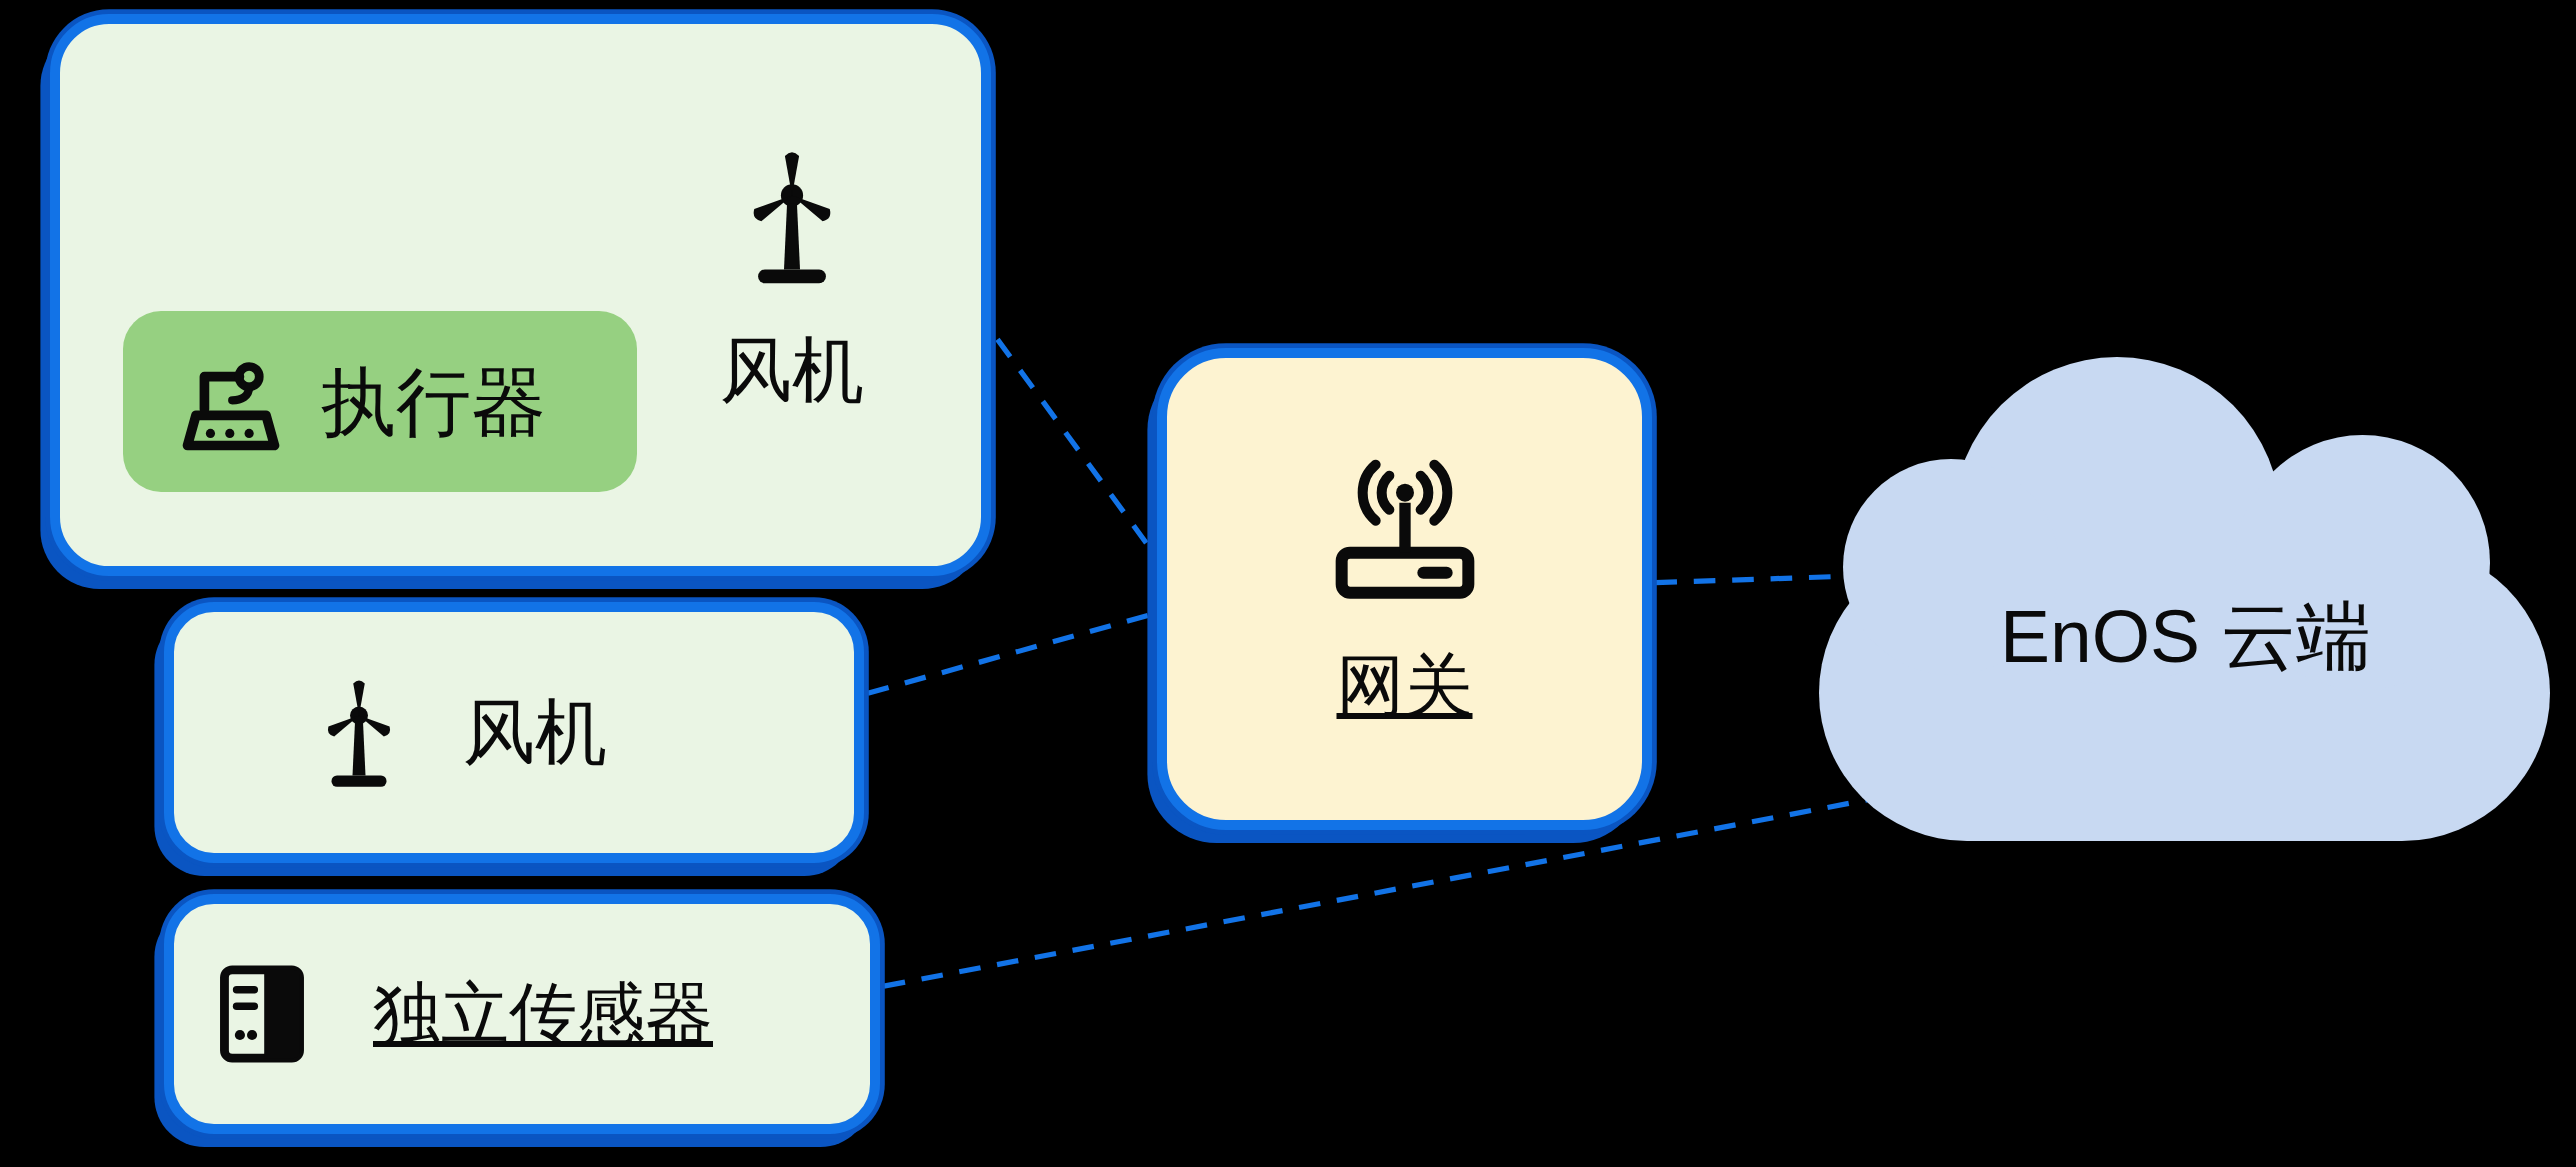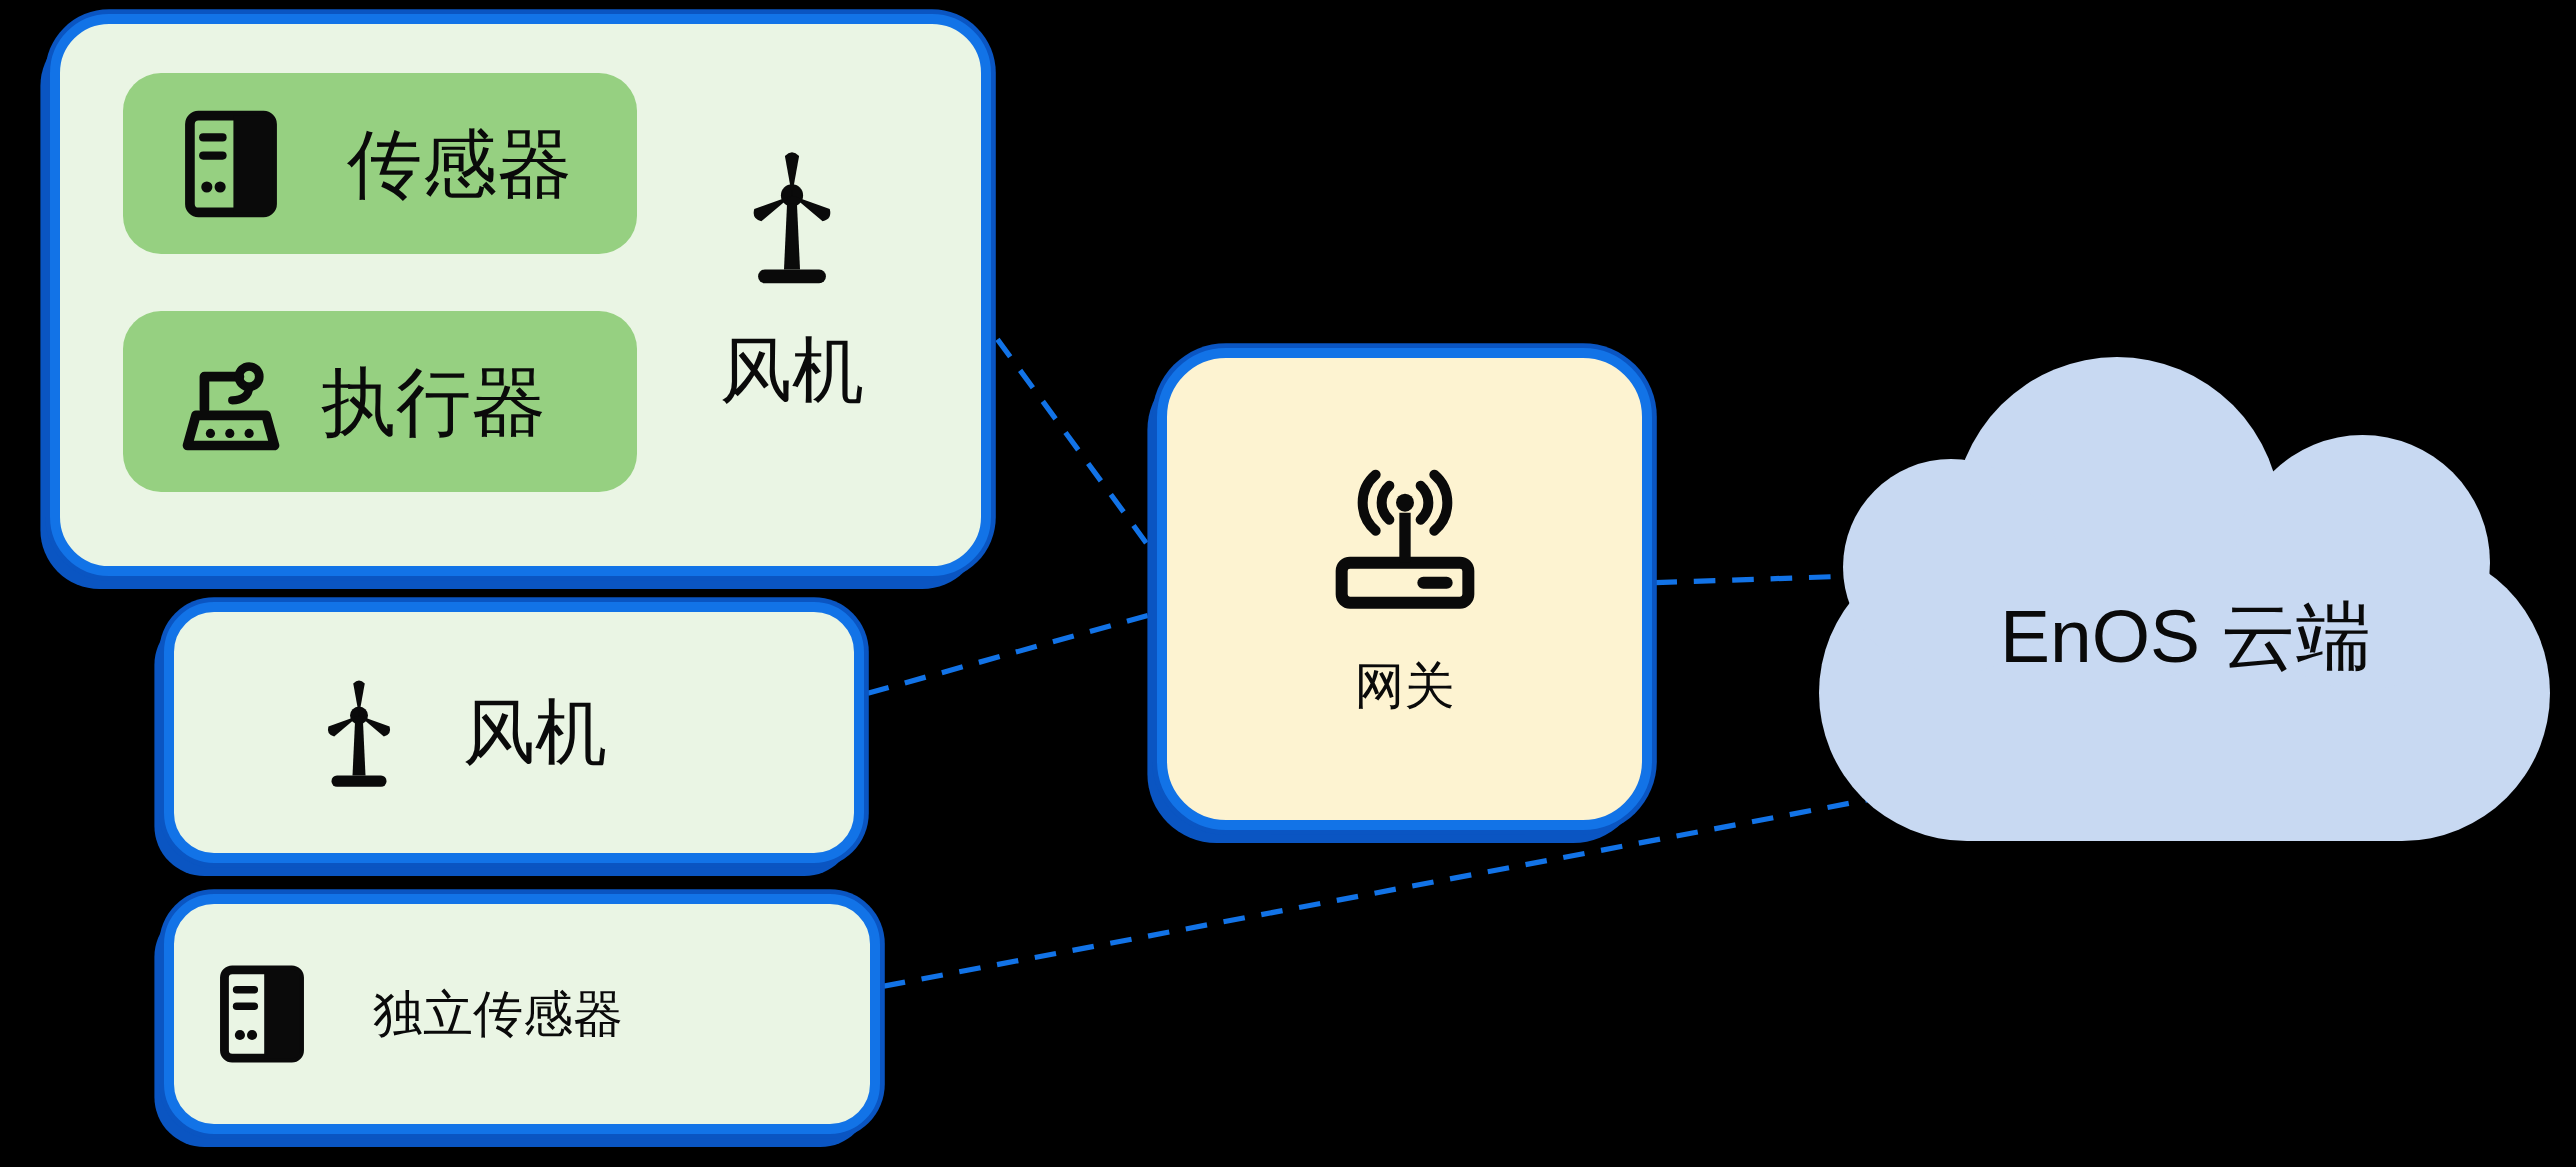--- a/index.html
+++ b/index.html
@@ -49,21 +49,21 @@
   .chip-1 { top:49px; }
   .chip-2 { top:287px;gap:32px; }
   .chip-label { font-size:75px; line-height:1.05; white-space:nowrap; }
 
   .turbine-figure {
     position:absolute; left:580px; top:119px; width:304px;
     display:flex; flex-direction:column; align-items:center; gap:42px;
   }
 
   .node-label { font-size:72px; line-height:1.05; white-space:nowrap; }
-  .gateway-label, .sensor-label { font-size:50px; line-height:1.05; white-space:nowrap; }
+  .gateway-label, .sensor-label { font-size:68px; line-height:1.05; white-space:nowrap;text-decoration:underline; }
 
   .icon { color:var(--ink,#0a0a0a); display:block; flex:0 0 auto; }
   .chip-icon      { width:116px; height:116px; }
   .turbine-icon-lg{ width:148px; height:148px; }
   .turbine-icon-md{ width:120px; height:120px; }
   .sensor-icon-md { width:106px; height:106px; }
   .router-icon    { width:170px; height:160px; }
 
   
   .cloud { position:absolute; left:1819px; top:357px; width:733px; height:490px; }
@@ -126,26 +126,20 @@
   </svg>
 
   <svg class="edges" viewBox="0 0 3218 1458">
     <line class="edge" x1="1246" y1="424" x2="1458" y2="714"></line>
     <line class="edge" x1="1084" y1="866" x2="1452" y2="764"></line>
     <line class="edge" x1="1104" y1="1232" x2="2340" y2="998"></line>
     <line class="edge" x1="2068" y1="728" x2="2304" y2="720"></line>
   </svg>
 
   <div class="node node-big">
-    <div class="chip chip-1">
-      <svg class="icon chip-icon" viewBox="0 0 145 145" width="116" height="116">
-          <use href="#sym-sensor"></use>
-        </svg>
-      <span class="chip-label">传感器</span>
-    </div>
     <div class="chip chip-2">
       <svg class="icon chip-icon" viewBox="0 0 145 145" width="116" height="116">
           <use href="#sym-actuator"></use>
         </svg>
       <span class="chip-label">执行器</span>
     </div>
     <div class="turbine-figure">
       <svg class="icon turbine-icon-lg" viewBox="0 0 185 185" width="148" height="148">
           <use href="#sym-turbine"></use>
         </svg>

